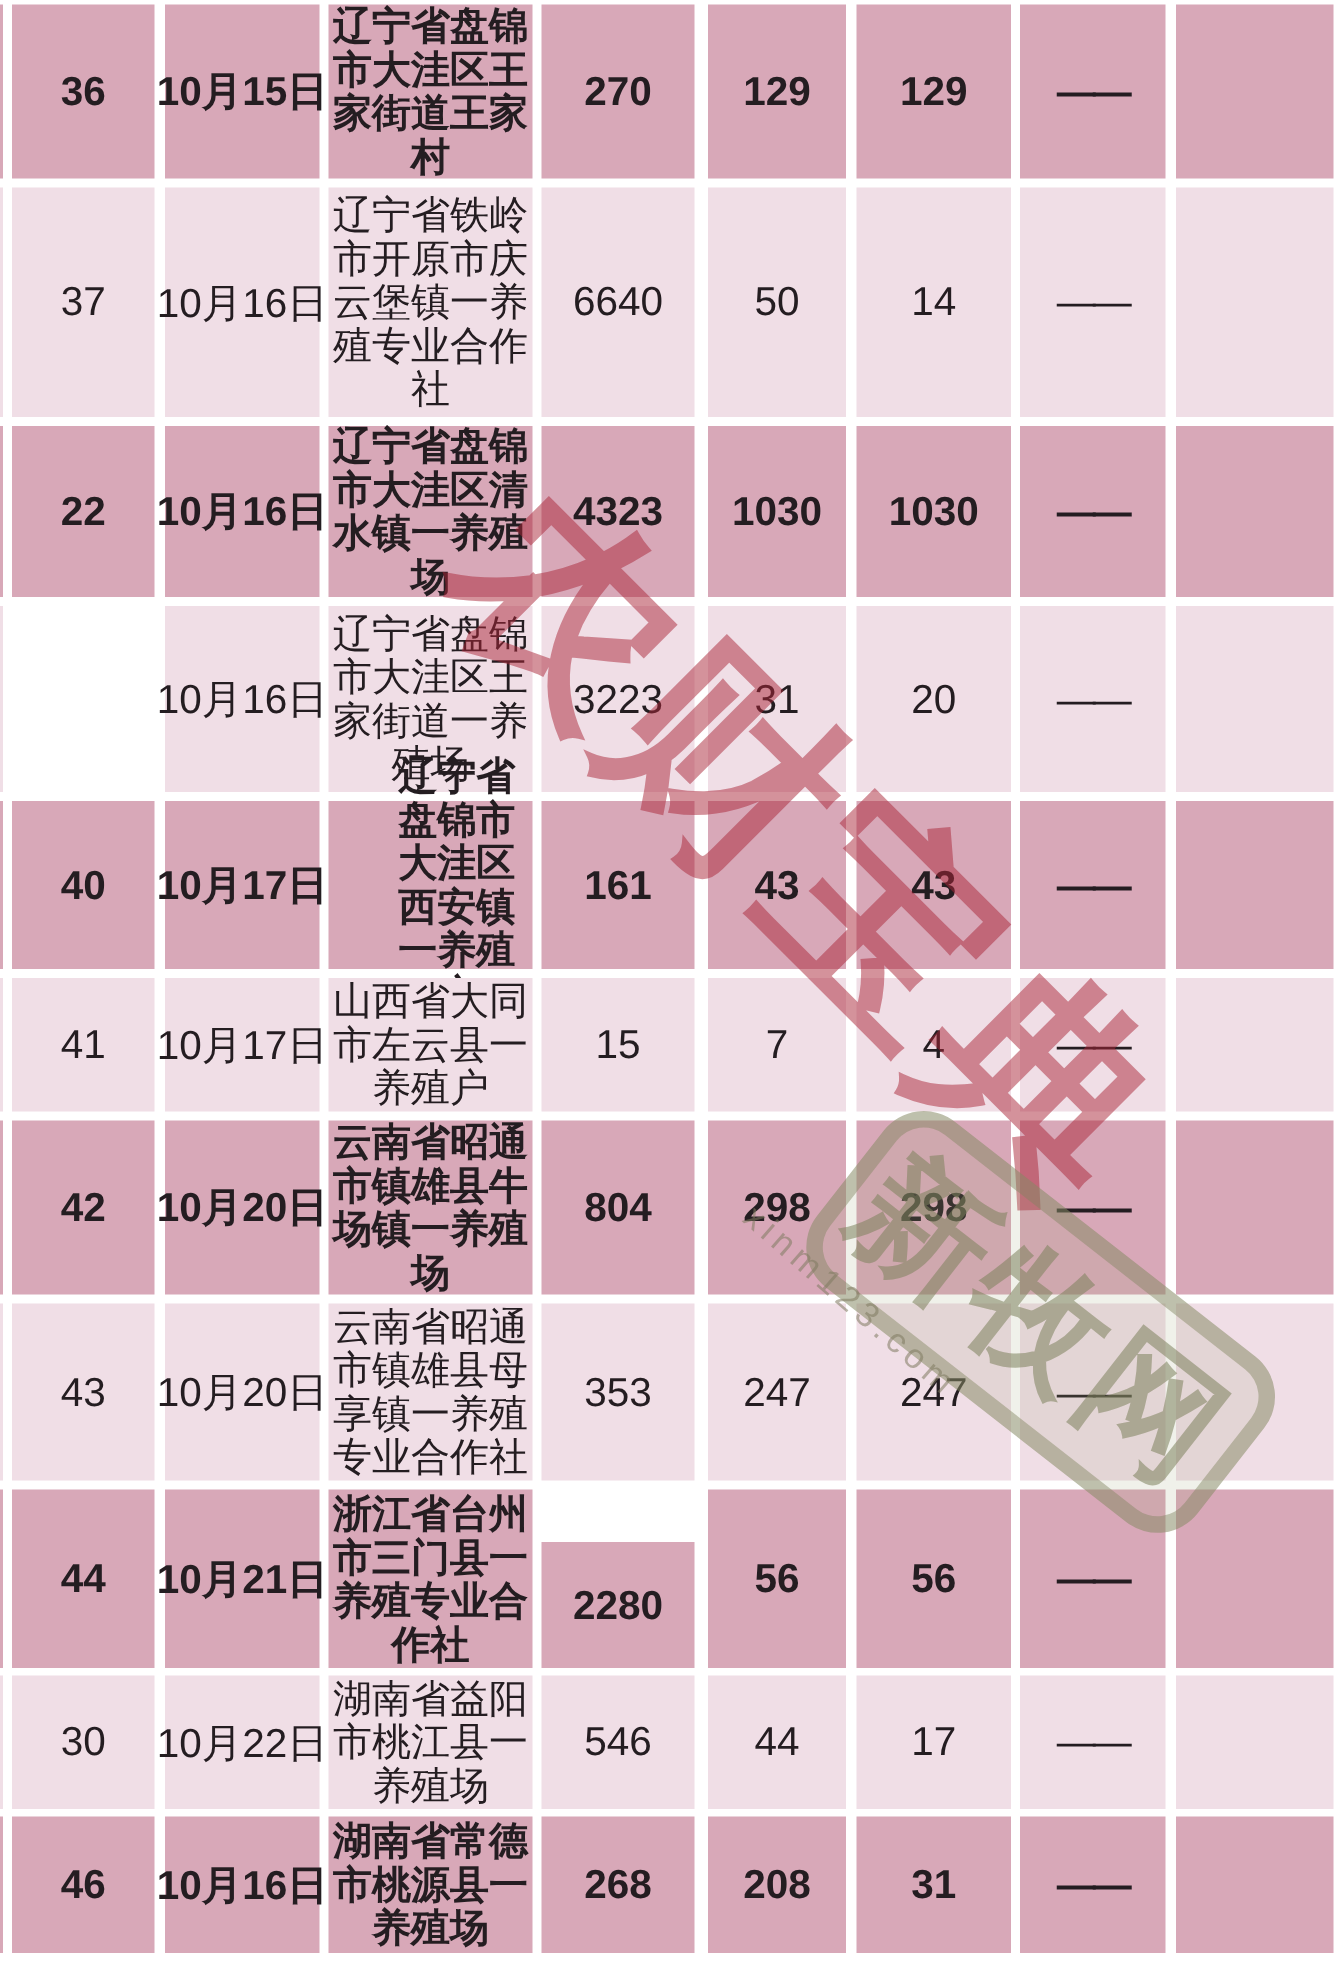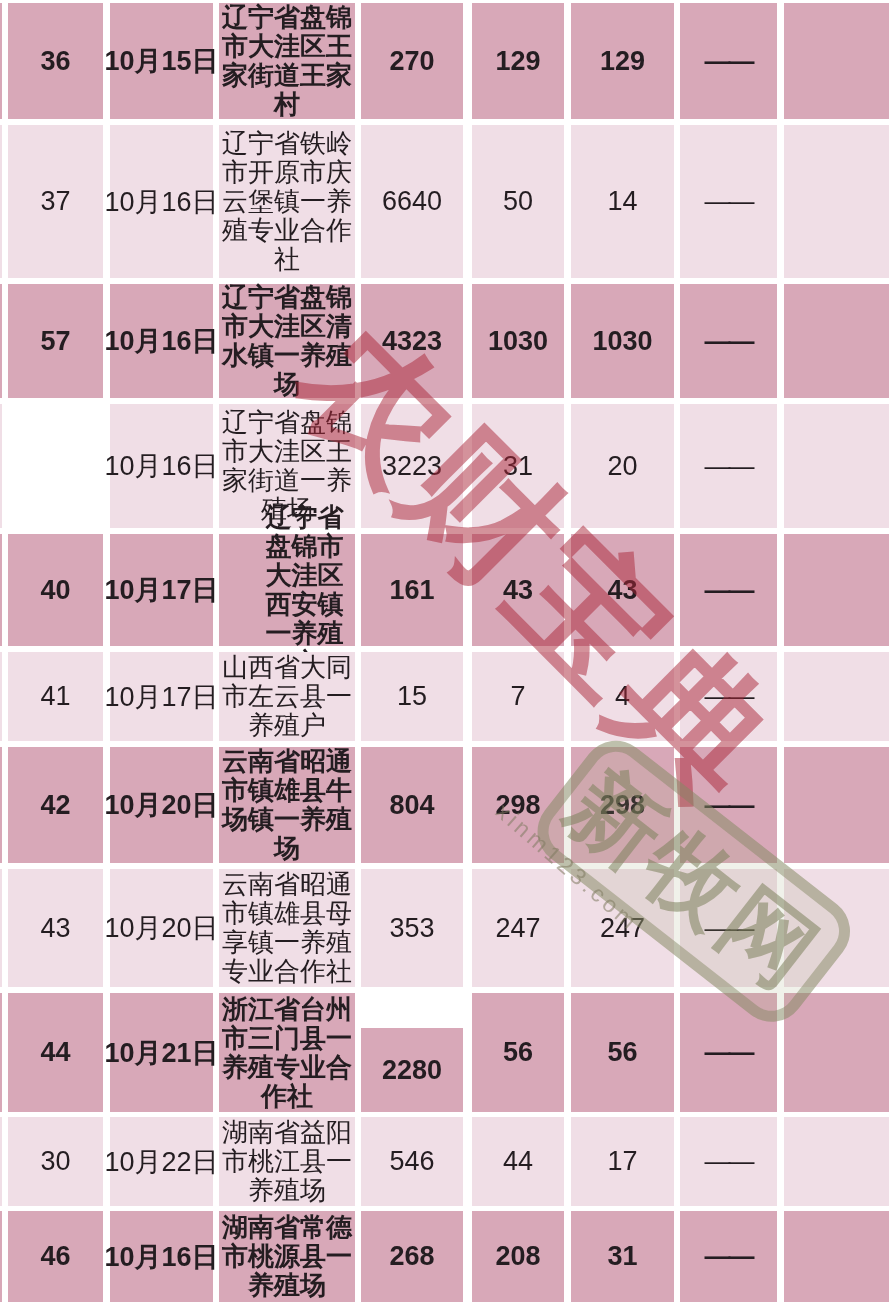--- a/index.html
+++ b/index.html
@@ -70,21 +70,21 @@
       <div class="cell light" style="grid-area: 4 / 1;"></div>
       <div class="cell light" style="grid-area: 4 / 3;">37</div>
       <div class="cell light date" style="grid-area: 4 / 5;">10月16日</div>
       <div class="cell light loc" style="grid-area: 4 / 7;">辽宁省铁岭市开原市庆云堡镇一养殖专业合作社</div>
       <div class="cell light" style="grid-area: 4 / 9;">6640</div>
       <div class="cell light" style="grid-area: 4 / 11;">50</div>
       <div class="cell light" style="grid-area: 4 / 13;">14</div>
       <div class="cell light dash" style="grid-area: 4 / 15;">——</div>
       <div class="cell light" style="grid-area: 4 / 17;"></div>
       <div class="cell dark" style="grid-area: 6 / 1;"></div>
-      <div class="cell dark" style="grid-area: 6 / 3;">57</div>
+      <div class="cell dark" style="grid-area: 6 / 3;">22</div>
       <div class="cell dark date" style="grid-area: 6 / 5;">10月16日</div>
       <div class="cell dark loc" style="grid-area: 6 / 7;">辽宁省盘锦市大洼区清水镇一养殖场</div>
       <div class="cell dark" style="grid-area: 6 / 9;">4323</div>
       <div class="cell dark" style="grid-area: 6 / 11;">1030</div>
       <div class="cell dark" style="grid-area: 6 / 13;">1030</div>
       <div class="cell dark dash" style="grid-area: 6 / 15;">——</div>
       <div class="cell dark" style="grid-area: 6 / 17;"></div>
       <div class="cell light" style="grid-area: 8 / 1;"></div>
       <div class="cell light date" style="grid-area: 8 / 5;">10月16日</div>
       <div class="cell light loc" style="grid-area: 8 / 7;">辽宁省盘锦市大洼区王家街道一养殖场</div>

